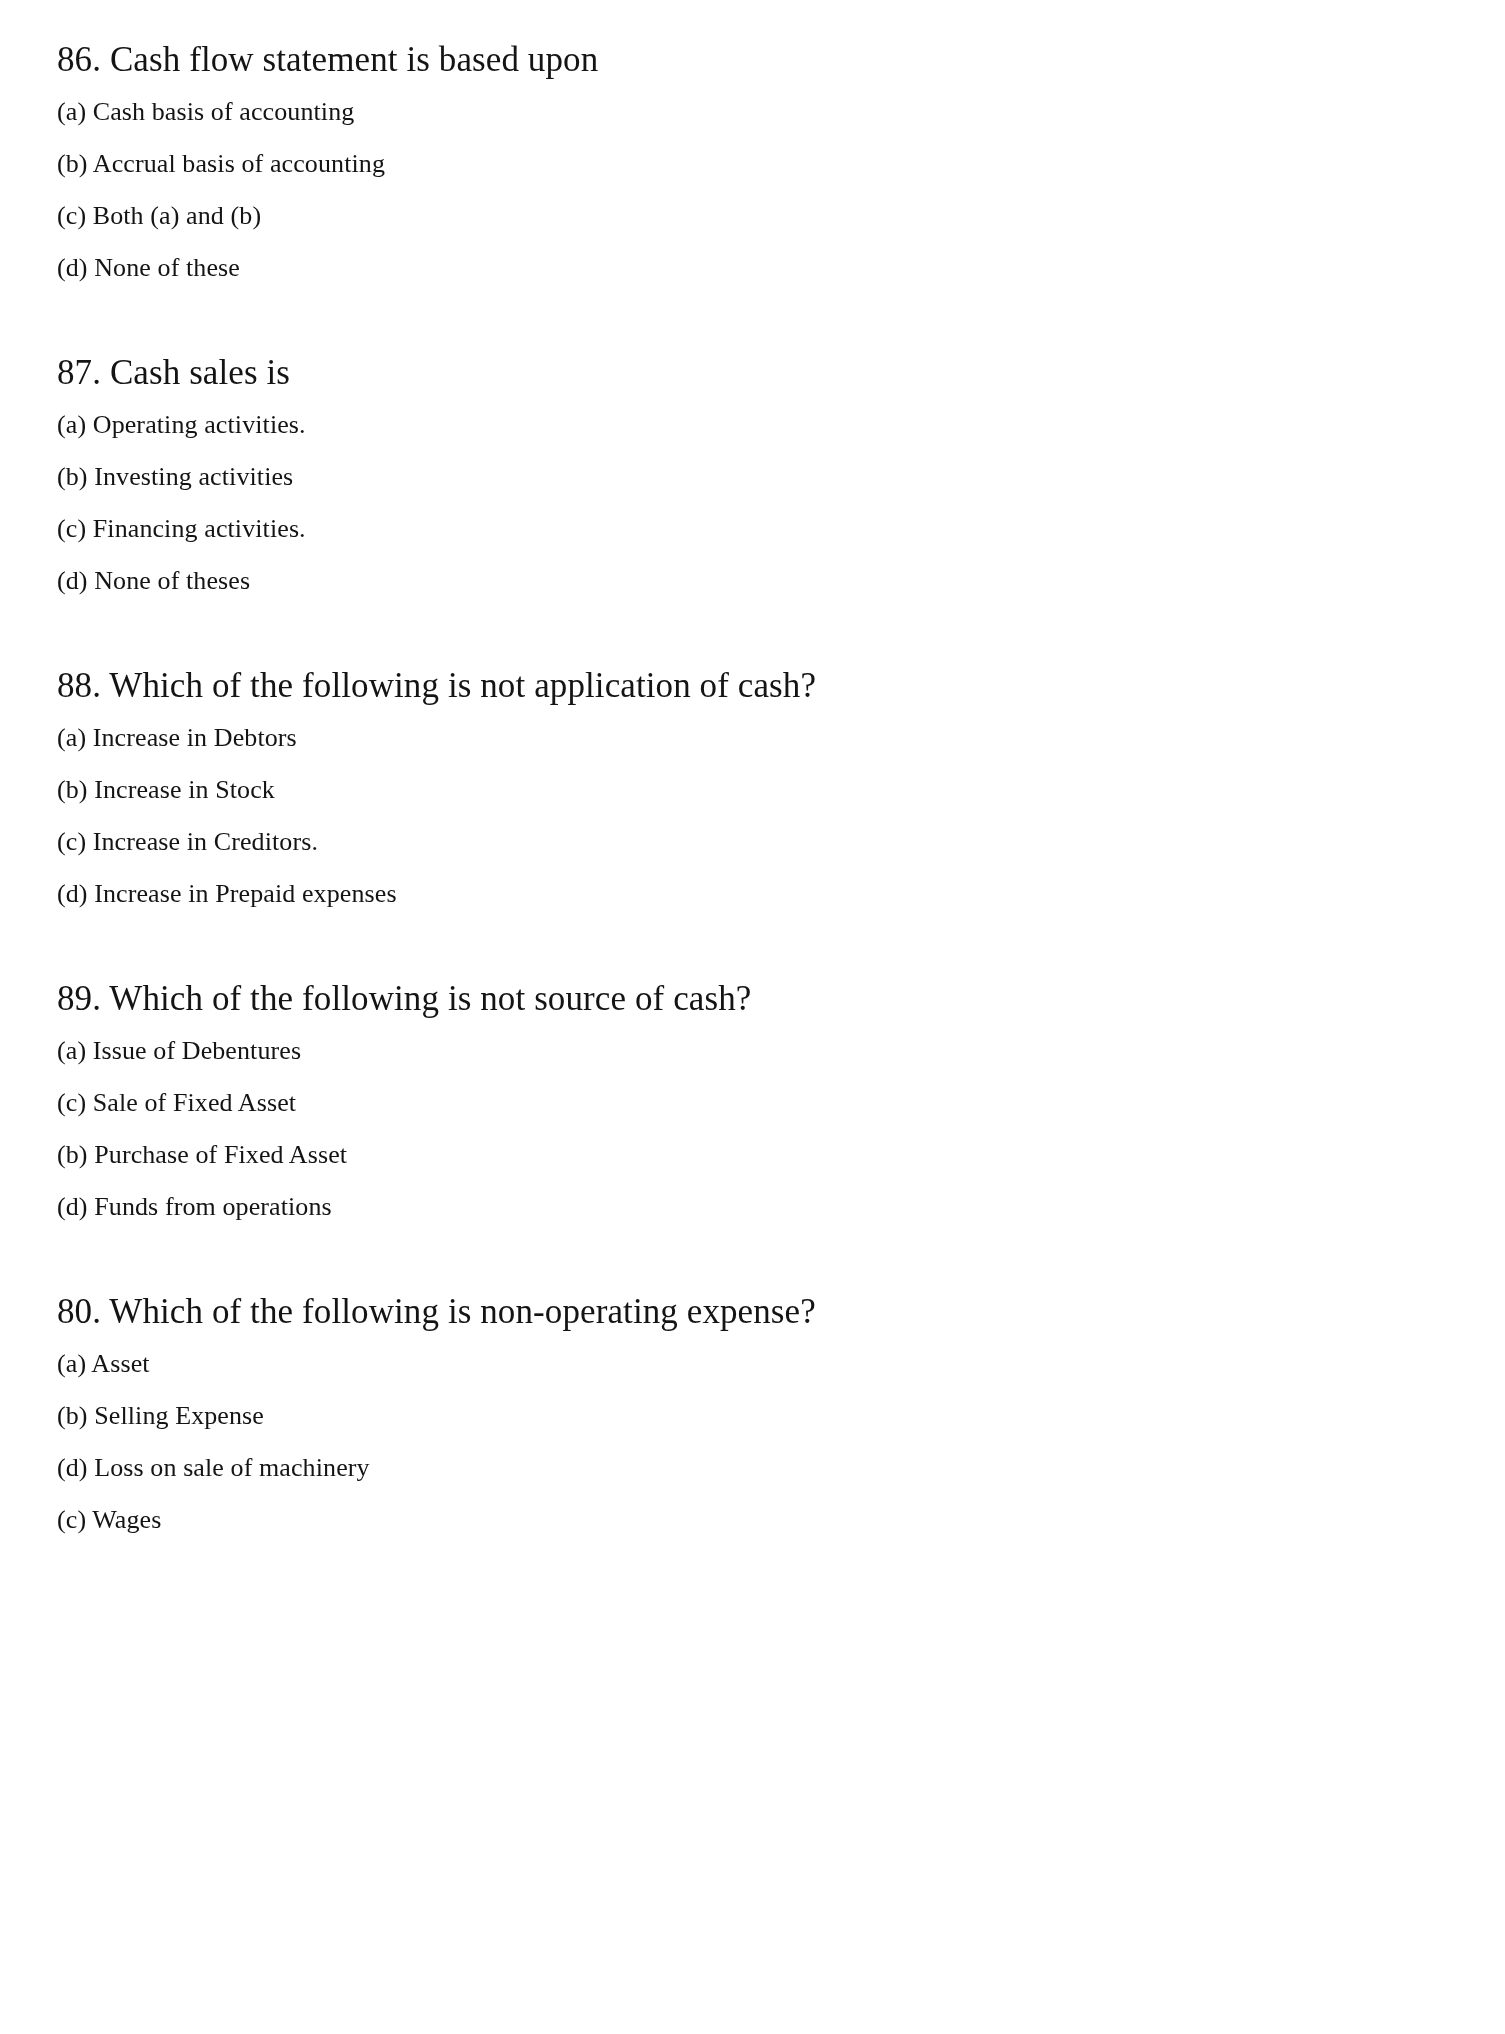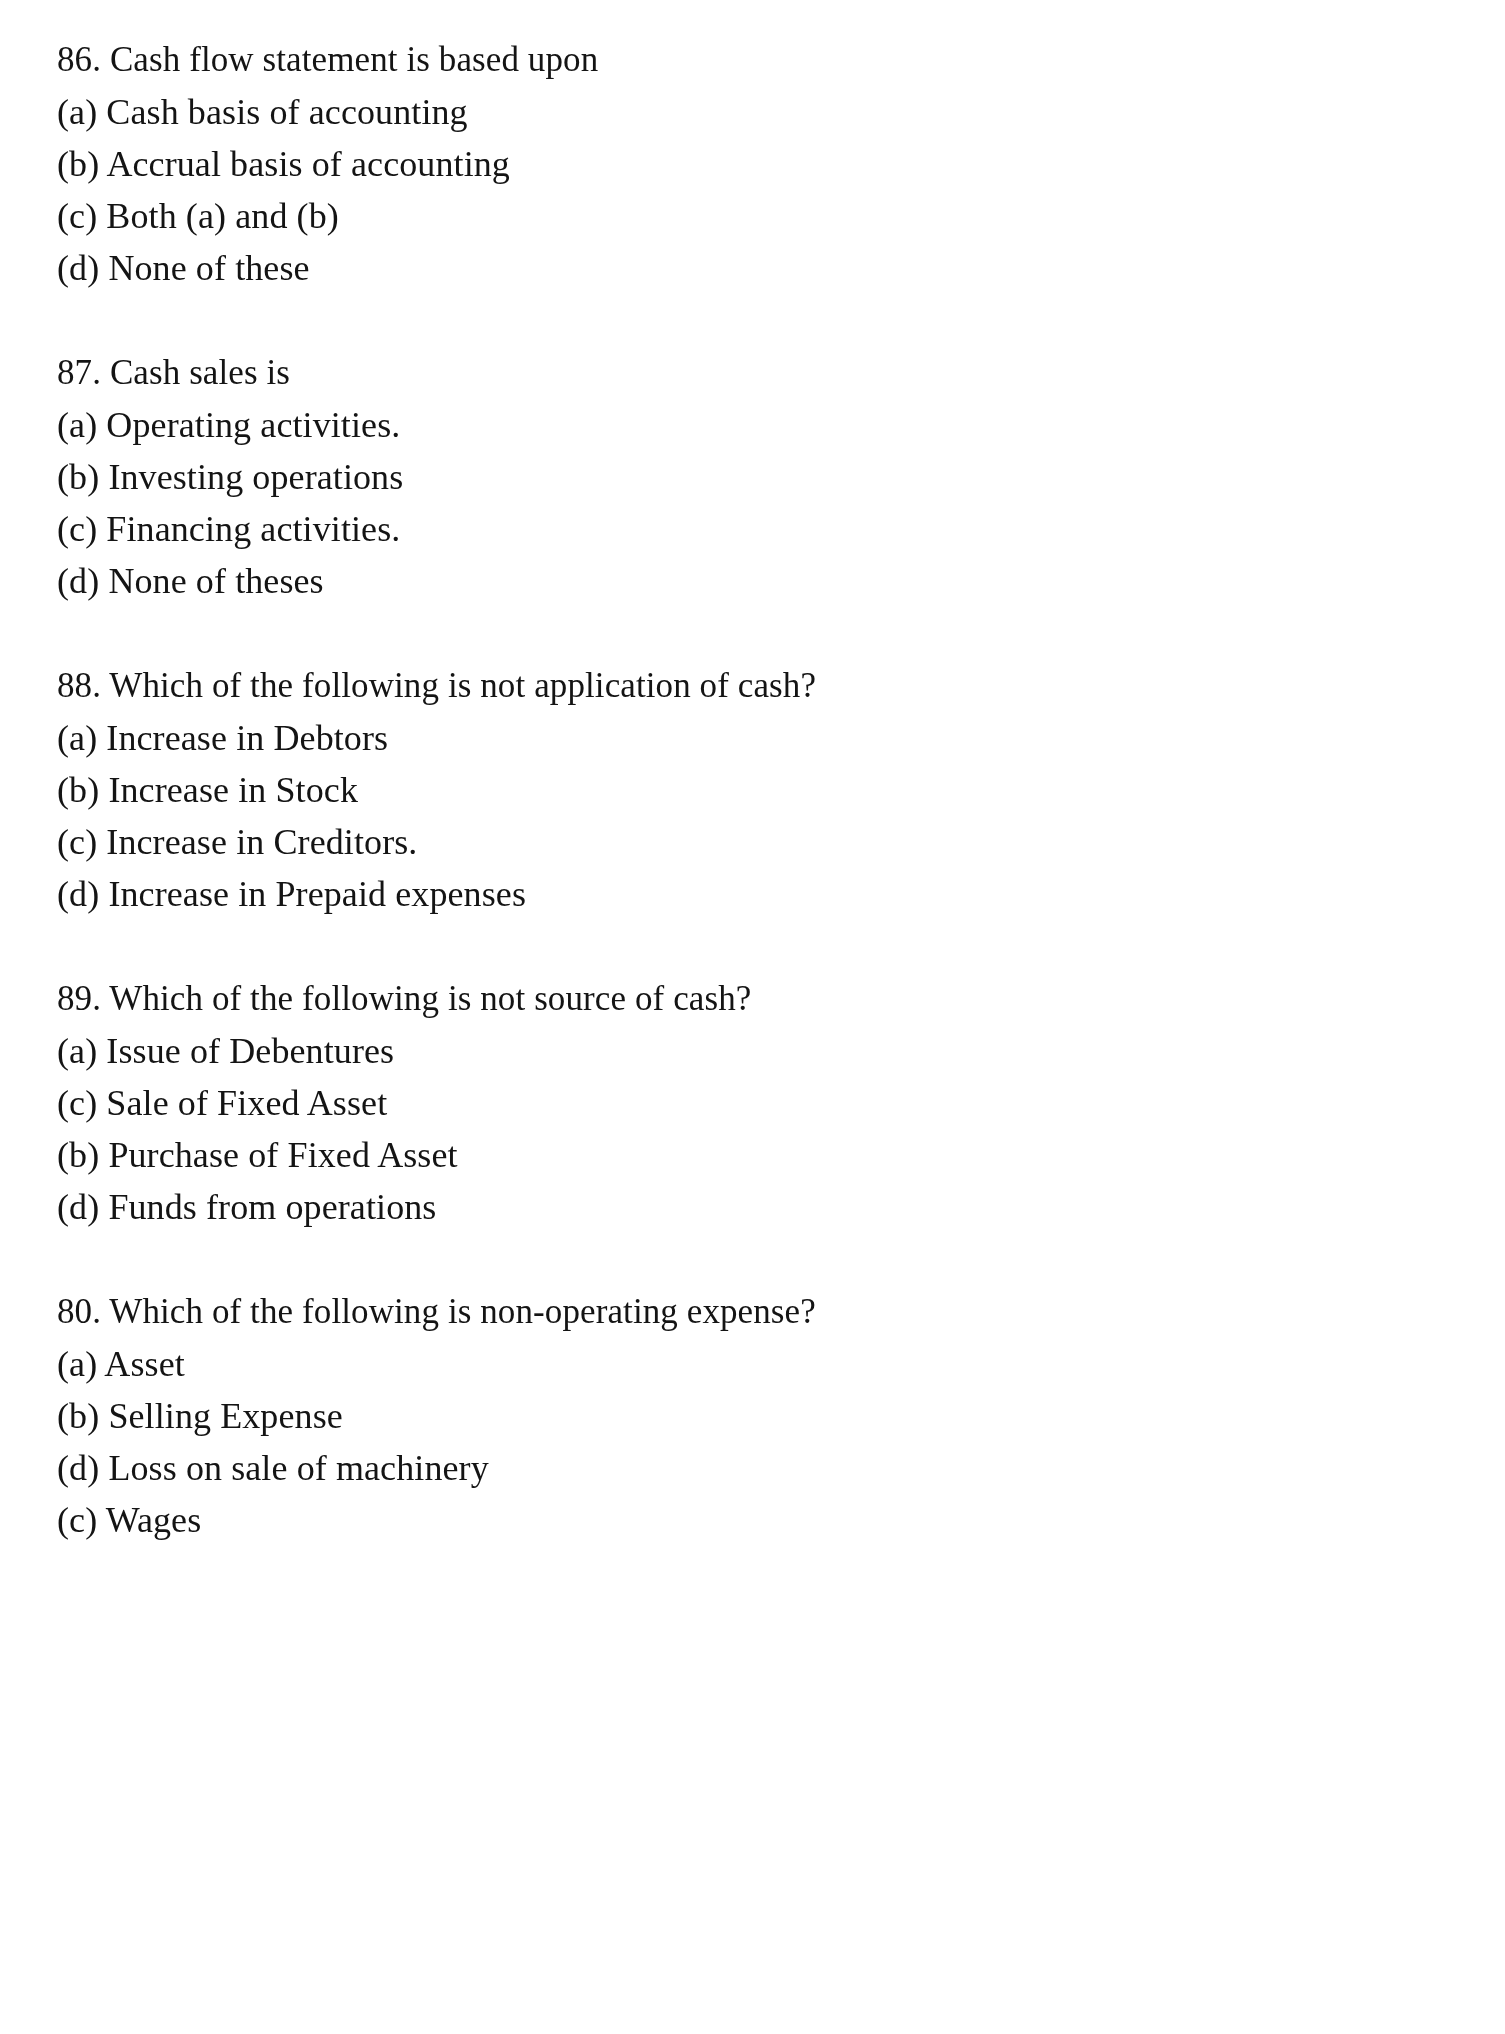--- a/index.html
+++ b/index.html
@@ -42,42 +42,42 @@
     line-height: 52px;
     letter-spacing: 0.1px;
     white-space: pre;
     color: #141414;
   }
   .stem {
     font-size: 35px;
     line-height: 52px;
   }
   .opt {
-    font-size: 36px;
+    font-size: 26px;
     line-height: 52px;
   }
 </style>
 </head>
 <body>
 
 <div class="page">
   <div class="content">
 
     <div class="qblock">
       <div class="line stem">86. Cash flow statement is based upon</div>
       <div class="line opt">(a) Cash basis of accounting</div>
       <div class="line opt">(b) Accrual basis of accounting</div>
       <div class="line opt">(c) Both (a) and (b)</div>
       <div class="line opt">(d) None of these</div>
     </div>
 
     <div class="qblock">
       <div class="line stem">87. Cash sales is</div>
       <div class="line opt">(a) Operating activities.</div>
-      <div class="line opt">(b) Investing operations</div>
+      <div class="line opt">(b) Investing activities</div>
       <div class="line opt">(c) Financing activities.</div>
       <div class="line opt">(d) None of theses</div>
     </div>
 
     <div class="qblock">
       <div class="line stem">88. Which of the following is not application of cash?</div>
       <div class="line opt">(a) Increase in Debtors</div>
       <div class="line opt">(b) Increase in Stock</div>
       <div class="line opt">(c) Increase in Creditors.</div>
       <div class="line opt">(d) Increase in Prepaid expenses</div>

